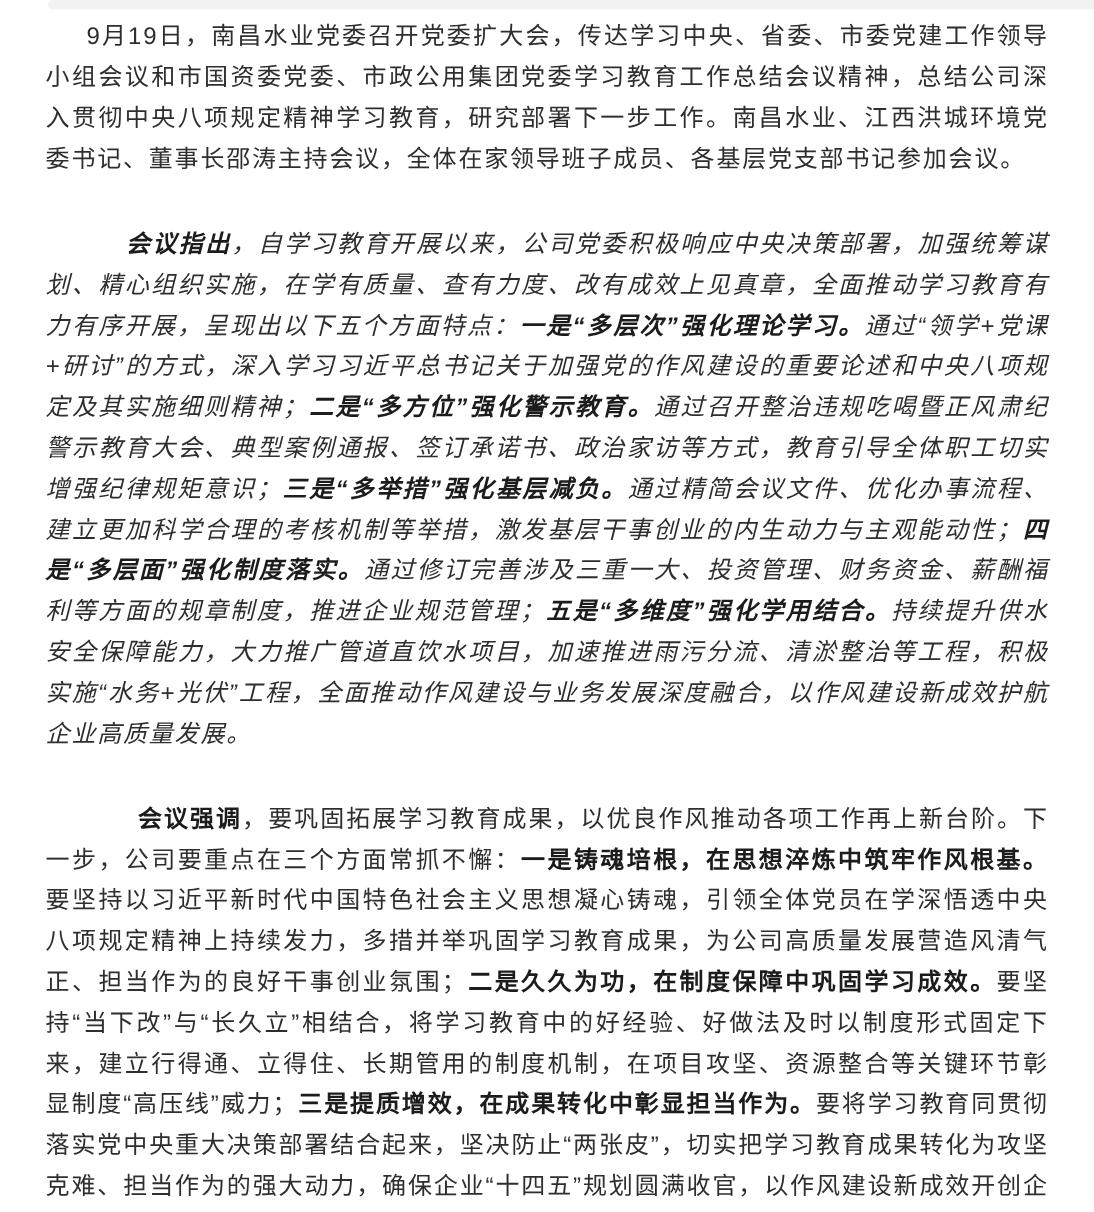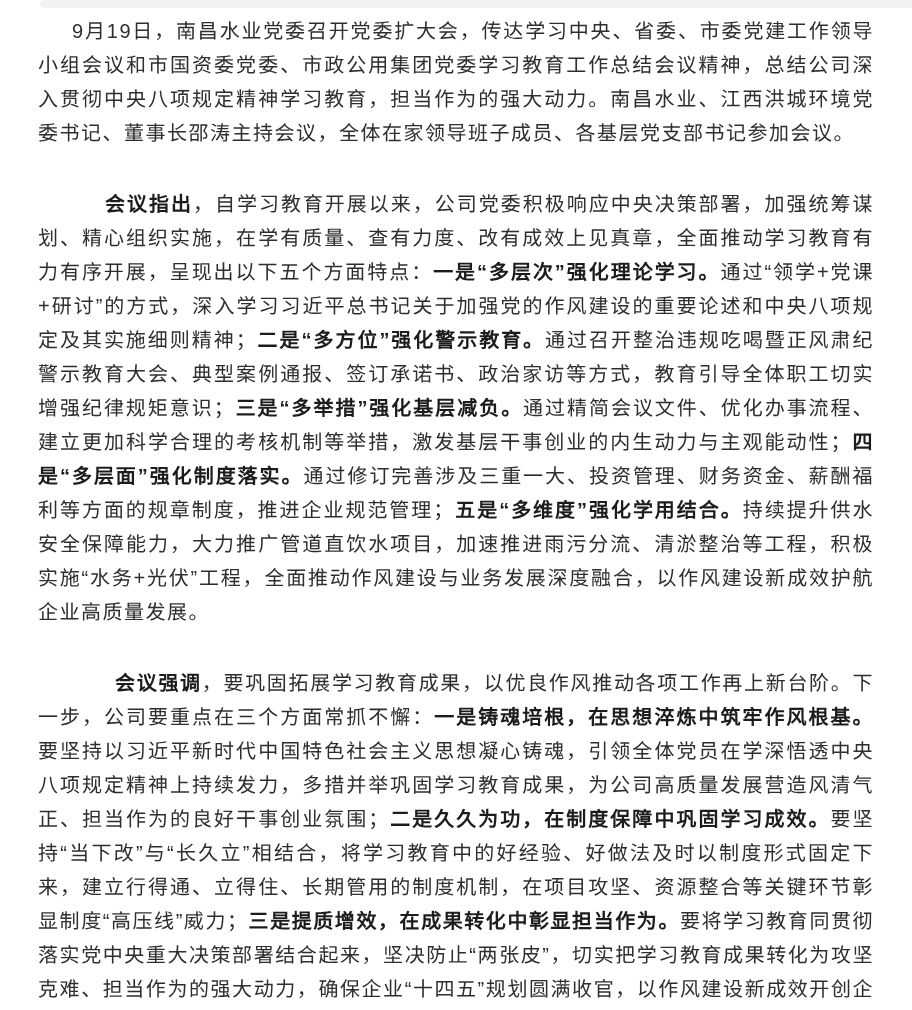--- a/index.html
+++ b/index.html
@@ -36,29 +36,29 @@
     text-align: justify;
     word-break: break-all;
   }
   .article p {
     margin: 0 0 37px 0;
   }
   .article p:last-child {
     margin-bottom: 0;
   }
   .article p.indent-0 { text-indent: 34px; }
-  .article p.indent-1 { text-indent: 67px; }
+  .article p.indent-1 { text-indent: 67px; font-style: italic; }
   .article p.indent-2 { text-indent: 77px; }
   .article b {
     font-weight: 700;
     color: #1c1c1c;
   }
 </style>
 </head>
 <body>
 
 <div class="top-card-edge"></div>
 
 <div class="article" id="article-body">
-    <p class="indent-0"><span>9月19日，南昌水业党委召开党委扩大会，传达学习中央、省委、市委党建工作领导小组会议和市国资委党委、市政公用集团党委学习教育工作总结会议精神，总结公司深入贯彻中央八项规定精神学习教育，担当作为的强大动力。南昌水业、江西洪城环境党委书记、董事长邵涛主持会议，全体在家领导班子成员、各基层党支部书记参加会议。</span></p>
+    <p class="indent-0"><span>9月19日，南昌水业党委召开党委扩大会，传达学习中央、省委、市委党建工作领导小组会议和市国资委党委、市政公用集团党委学习教育工作总结会议精神，总结公司深入贯彻中央八项规定精神学习教育，研究部署下一步工作。南昌水业、江西洪城环境党委书记、董事长邵涛主持会议，全体在家领导班子成员、各基层党支部书记参加会议。</span></p>
     <p class="indent-1"><b>会议指出</b><span>，自学习教育开展以来，公司党委积极响应中央决策部署，加强统筹谋划、精心组织实施，在学有质量、查有力度、改有成效上见真章，全面推动学习教育有力有序开展，呈现出以下五个方面特点：</span><b>一是“多层次”强化理论学习。</b><span>通过“领学+党课+研讨”的方式，深入学习习近平总书记关于加强党的作风建设的重要论述和中央八项规定及其实施细则精神；</span><b>二是“多方位”强化警示教育。</b><span>通过召开整治违规吃喝暨正风肃纪警示教育大会、典型案例通报、签订承诺书、政治家访等方式，教育引导全体职工切实增强纪律规矩意识；</span><b>三是“多举措”强化基层减负。</b><span>通过精简会议文件、优化办事流程、建立更加科学合理的考核机制等举措，激发基层干事创业的内生动力与主观能动性；</span><b>四是“多层面”强化制度落实。</b><span>通过修订完善涉及三重一大、投资管理、财务资金、薪酬福利等方面的规章制度，推进企业规范管理；</span><b>五是“多维度”强化学用结合。</b><span>持续提升供水安全保障能力，大力推广管道直饮水项目，加速推进雨污分流、清淤整治等工程，积极实施“水务+光伏”工程，全面推动作风建设与业务发展深度融合，以作风建设新成效护航企业高质量发展。</span></p>
     <p class="indent-2"><b>会议强调</b><span>，要巩固拓展学习教育成果，以优良作风推动各项工作再上新台阶。下一步，公司要重点在三个方面常抓不懈：</span><b>一是铸魂培根，在思想淬炼中筑牢作风根基。</b><span>要坚持以习近平新时代中国特色社会主义思想凝心铸魂，引领全体党员在学深悟透中央八项规定精神上持续发力，多措并举巩固学习教育成果，为公司高质量发展营造风清气正、担当作为的良好干事创业氛围；</span><b>二是久久为功，在制度保障中巩固学习成效。</b><span>要坚持“当下改”与“长久立”相结合，将学习教育中的好经验、好做法及时以制度形式固定下来，建立行得通、立得住、长期管用的制度机制，在项目攻坚、资源整合等关键环节彰显制度“高压线”威力；</span><b>三是提质增效，在成果转化中彰显担当作为。</b><span>要将学习教育同贯彻落实党中央重大决策部署结合起来，坚决防止“两张皮”，切实把学习教育成果转化为攻坚克难、担当作为的强大动力，确保企业“十四五”规划圆满收官，以作风建设新成效开创企业高质量发展新局面。</span></p>
   </div>
 
 </body></html>

